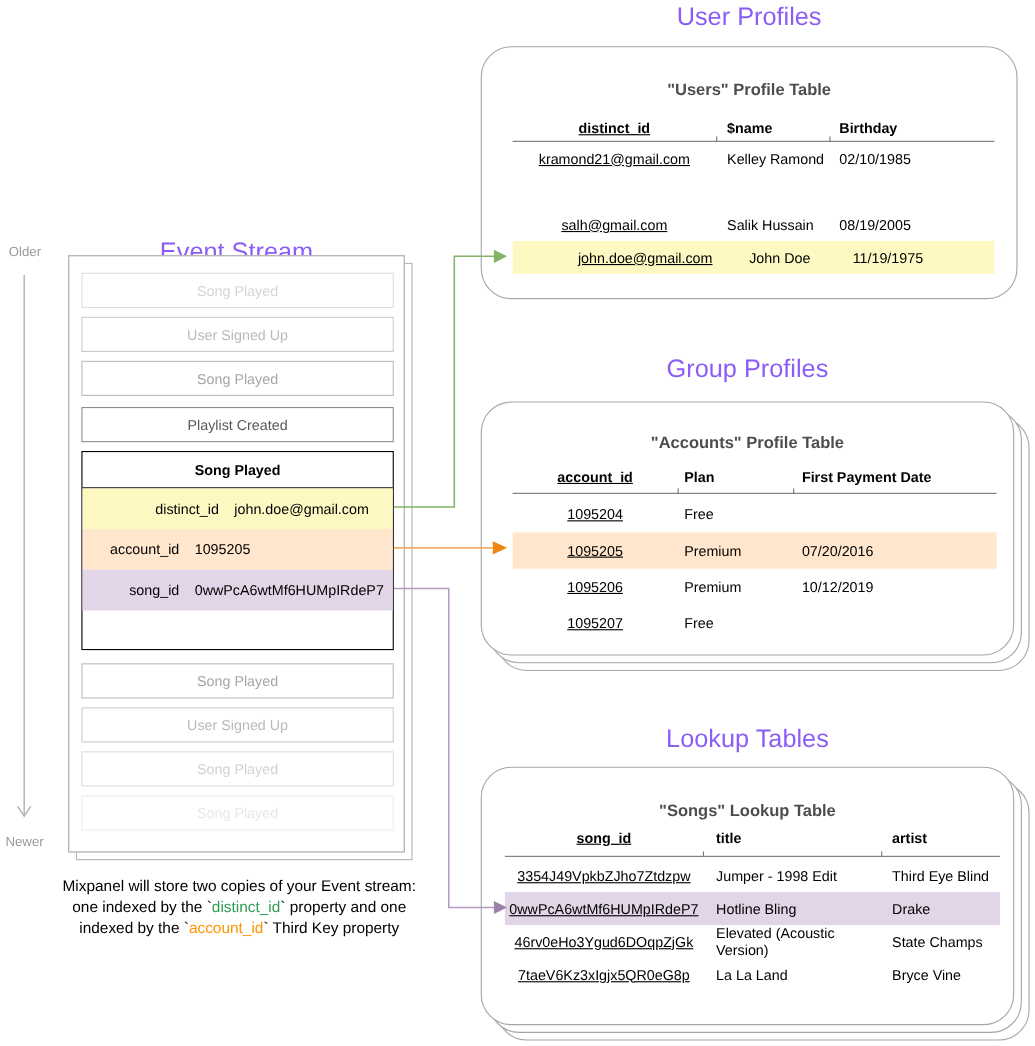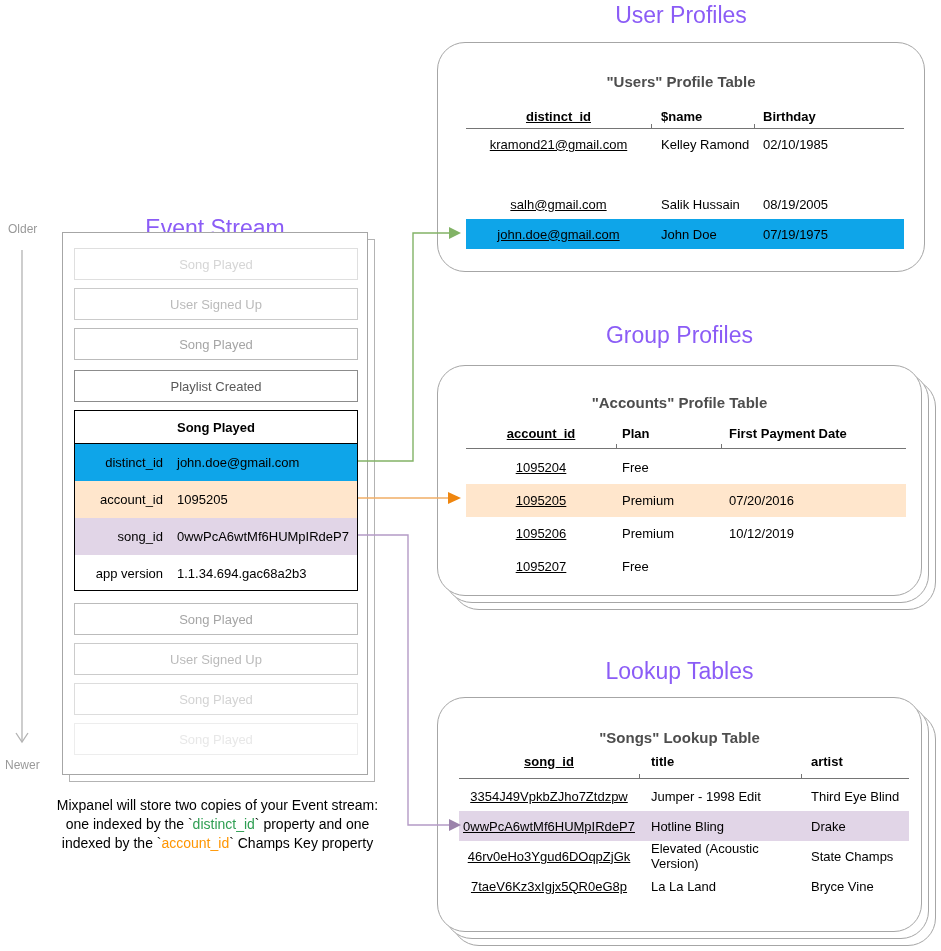--- a/index.html
+++ b/index.html
@@ -32,21 +32,21 @@
   .g5{top:370px; opacity:.66;} .g6{top:410px; opacity:.50;}
   .g7{top:450px; opacity:.32;} .g8{top:490px; opacity:.17;}
 
   .detail { position:absolute; left:11px; top:177px; width:284px; height:181px;
             border:1px solid #000; background:#fff; }
   .detail-hd { height:33px; border-bottom:1px solid #000; font-weight:bold; font-size:13px;
                display:flex; align-items:center; justify-content:center; }
   .drow { height:37px; display:flex; align-items:center; font-size:13px; }
   .dkey { width:88px; text-align:right; }
   .dval { margin-left:14px; }
-  .hl-green  { background:#0ea5e9; }
+  .hl-green  { background:#fef9c3;padding-left:36px; }
   .hl-orange { background:#ffe6cc; }
   .hl-purple { background:#e1d5e7; }
 
   .caption { position:absolute; left:25px; top:796px; width:385px; text-align:center;
              font-size:14px; line-height:19px; color:#000; }
   .cap-green  { color:#2e9e52; }
   .cap-orange { color:#ff9500; }
 
   
   .card, .stack { position:absolute; background:#fff; border:1px solid #a6a6a6; border-radius:28px; }
@@ -118,36 +118,32 @@
         <div class="dval">john.doe@gmail.com</div>
       </div>
       <div class="drow hl-orange">
         <div class="dkey">account_id</div>
         <div class="dval">1095205</div>
       </div>
       <div class="drow hl-purple">
         <div class="dkey">song_id</div>
         <div class="dval">0wwPcA6wtMf6HUMpIRdeP7</div>
       </div>
-      <div class="drow">
-        <div class="dkey">app version</div>
-        <div class="dval">1.1.34.694.gac68a2b3</div>
-      </div>
     </div>
 
     <div class="ghost g5">Song Played</div>
     <div class="ghost g6">User Signed Up</div>
     <div class="ghost g7">Song Played</div>
     <div class="ghost g8">Song Played</div>
   </div>
 
   <div class="caption">
     <div>Mixpanel will store two copies of your Event stream:</div>
     <div><span>one indexed by the `</span><span class="cap-green">distinct_id</span><span>` property and one</span></div>
-    <div><span>indexed by the `</span><span class="cap-orange">account_id</span><span>` Champs Key property</span></div>
+    <div><span>indexed by the `</span><span class="cap-orange">account_id</span><span>` Third Key property</span></div>
   </div>
 
   <div class="sec-title up-title">User Profiles</div>
   <div class="card users-card u">
     <div class="tbl-title" style="top:30px">"Users" Profile Table</div>
     <div class="trow thead u-head">
       <div class="c1 idcell">distinct_id</div>
       <div class="c2">$name</div>
       <div class="c3">Birthday</div>
     </div>
@@ -161,21 +157,21 @@
       <div class="c3">02/10/1985</div>
     </div>
     <div class="trow u-row u-r3">
       <div class="c1 idcell">salh@gmail.com</div>
       <div class="c2">Salik Hussain</div>
       <div class="c3">08/19/2005</div>
     </div>
     <div class="trow u-row u-r4 hl-green">
       <div class="c1 idcell">john.doe@gmail.com</div>
       <div class="c2">John Doe</div>
-      <div class="c3">07/19/1975</div>
+      <div class="c3">11/19/1975</div>
     </div>
   </div>
 
   <div class="sec-title gp-title">Group Profiles</div>
   <div class="stack acct-s2"></div>
   <div class="stack acct-s1"></div>
   <div class="card acct-card a">
     <div class="tbl-title" style="top:28px">"Accounts" Profile Table</div>
     <div class="trow thead a-head">
       <div class="c1 idcell">account_id</div>

